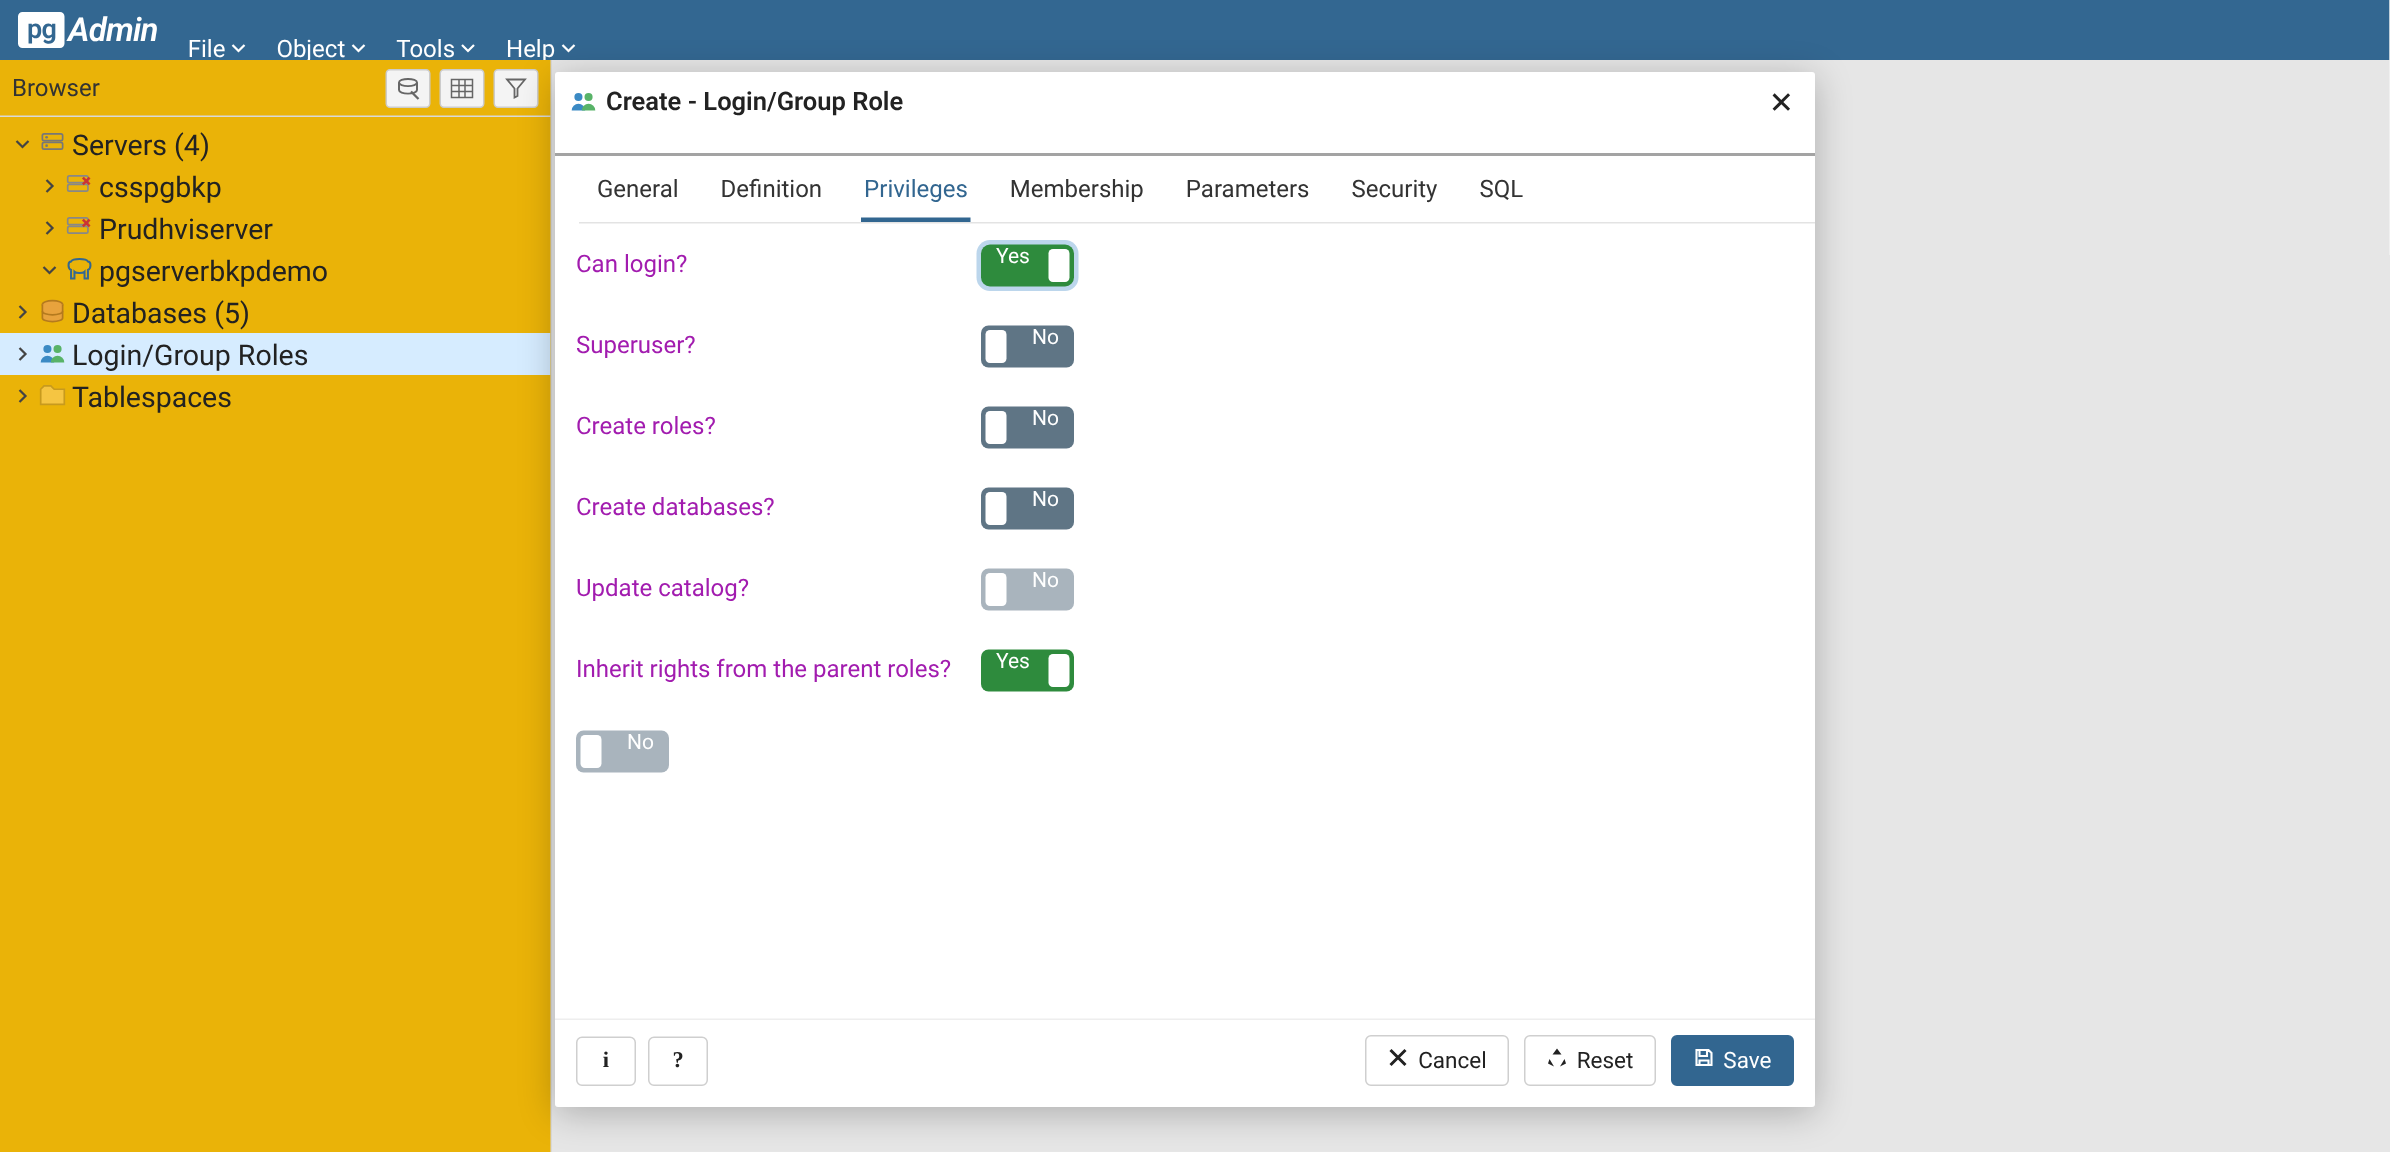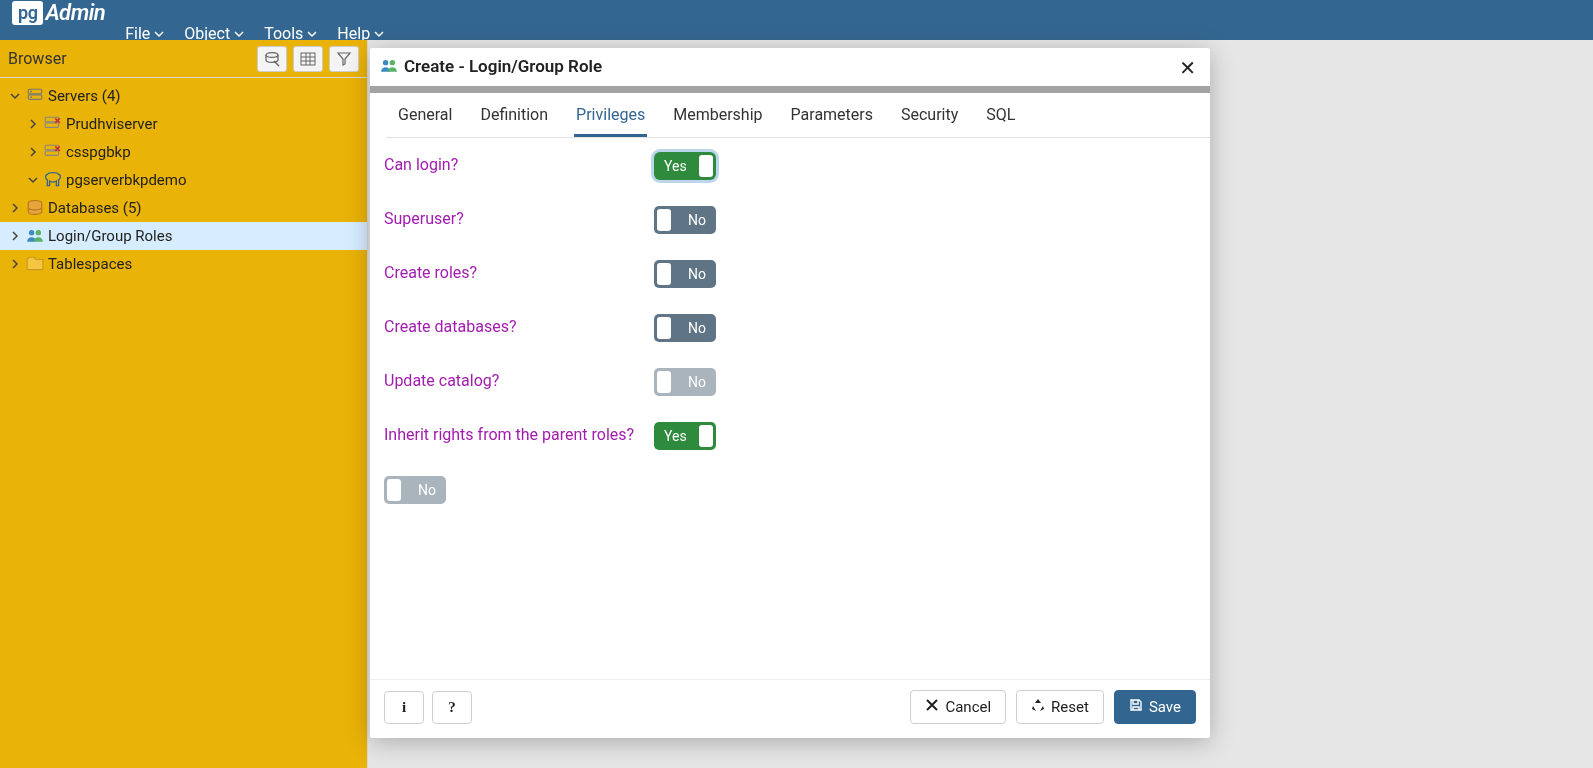--- a/index.html
+++ b/index.html
@@ -11,21 +11,21 @@
     width: 1593px;
     height: 768px;
     position: relative;
   }
 
   
   .menubar {
     background: #336791;
     height: 40px;
     display: flex;
-    align-items: flex-start;
+    align-items: center;
     color: #fff;
     padding: 0 12px;
     gap: 20px;
   }
   .logo {
     display: flex;
     align-items: center;
     font-size: 22px;
     font-weight: 600;
     letter-spacing: -0.5px;
@@ -91,21 +91,21 @@
     border-radius: 3px;
     background: #f4f4f4;
     display: flex; align-items:center; justify-content:center;
     cursor:pointer;
   }
   .tbtn svg { width: 16px; height: 16px; fill:#666; }
 
   .tree {
     padding: 4px 0;
     color: #222;
-    font-size: 15px;
+    font-size: 19px;
     overflow:auto;
   }
   .tree-row {
     display: flex;
     align-items: center;
     height: 28px;
     padding-left: 8px;
     gap: 4px;
     cursor: pointer;
     white-space: nowrap;
@@ -135,23 +135,23 @@
     top: 48px;
     width: 840px;
     height: 690px;
     background: #fff;
     box-shadow: 0 4px 24px rgba(0,0,0,0.25);
     border-radius: 2px;
     display: flex;
     flex-direction: column;
   }
   .dialog-header {
-    display:flex; align-items:flex-start; justify-content:space-between;
-    padding: 8px 14px 6px 10px;
-    border-bottom: 7px solid #a3a3a3;
+    display:flex; align-items:center; justify-content:space-between;
+    padding: 8px 14px 22px 10px;
+    border-bottom: 2px solid #a3a3a3;
   }
   .dialog-title {
     display:flex; align-items:center; gap:6px;
     font-size: 17px; font-weight:600; color:#222;
   }
   .dialog-close { cursor:pointer; font-size:20px; color:#222; }
 
   .dialog-tabs {
     display:flex;
     border-bottom: 1px solid #e3e3e3;
@@ -183,21 +183,21 @@
   }
   .form-label {
     width: 270px;
     padding-top: 3px;
     font-size: 16px;
     color: #a21caf;
   }
   .toggle {
     width: 62px; height: 28px;
     border-radius: 5px;
-    display:flex; align-items:center;
+    display:flex; 
     position:relative;
     cursor:pointer;
     font-size: 14px;
     color:#fff;
   }
   .toggle.focused {
     box-shadow: 0 0 0 3px #bcd6ec;
     border-radius: 6px;
   }
   .toggle.on { background:#2e8b3d; justify-content:flex-start; padding-left:10px; }
@@ -339,36 +339,36 @@
               <path d="M3 1 L7 5 L3 9" stroke="#444" stroke-width="1.5" fill="none"></path>
             </svg>
           </span>
         <span class="tree-icon">
             <svg viewBox="0 0 16 16">
               <rect x="1" y="2" width="12" height="4" rx="1" fill="none" stroke="#888"></rect>
               <rect x="1" y="7" width="12" height="4" rx="1" fill="none" stroke="#888"></rect>
               <path d="M10 3 l4 4 M14 3 l-4 4" stroke="#c33" stroke-width="1.5"></path>
             </svg>
           </span>
-        <span>Prudhviserver</span>
+        <span>csspgbkp</span>
       </div>
       <div class="tree-row indent-1">
         <span class="expander">
             <svg width="10" height="10" viewBox="0 0 10 10">
               <path d="M3 1 L7 5 L3 9" stroke="#444" stroke-width="1.5" fill="none"></path>
             </svg>
           </span>
         <span class="tree-icon">
             <svg viewBox="0 0 16 16">
               <rect x="1" y="2" width="12" height="4" rx="1" fill="none" stroke="#888"></rect>
               <rect x="1" y="7" width="12" height="4" rx="1" fill="none" stroke="#888"></rect>
               <path d="M10 3 l4 4 M14 3 l-4 4" stroke="#c33" stroke-width="1.5"></path>
             </svg>
           </span>
-        <span>csspgbkp</span>
+        <span>Prudhviserver</span>
       </div>
       <div class="tree-row indent-1">
         <span class="expander">
             <svg width="10" height="10" viewBox="0 0 10 10">
               <path d="M1 3 L5 7 L9 3" stroke="#444" stroke-width="1.5" fill="none"></path>
             </svg>
           </span>
         <span class="tree-icon">
             <svg viewBox="0 0 16 16">
               <path d="M3 3 C1 3 1 7 3 8 L3 13 L5 13 L5 9 C6 10 10 10 11 9 L11 13 L13 13 L13 8 C15 7 15 3 13 3 C12 1 4 1 3 3 Z" fill="none" stroke="#336791" stroke-width="1.2"></path>

